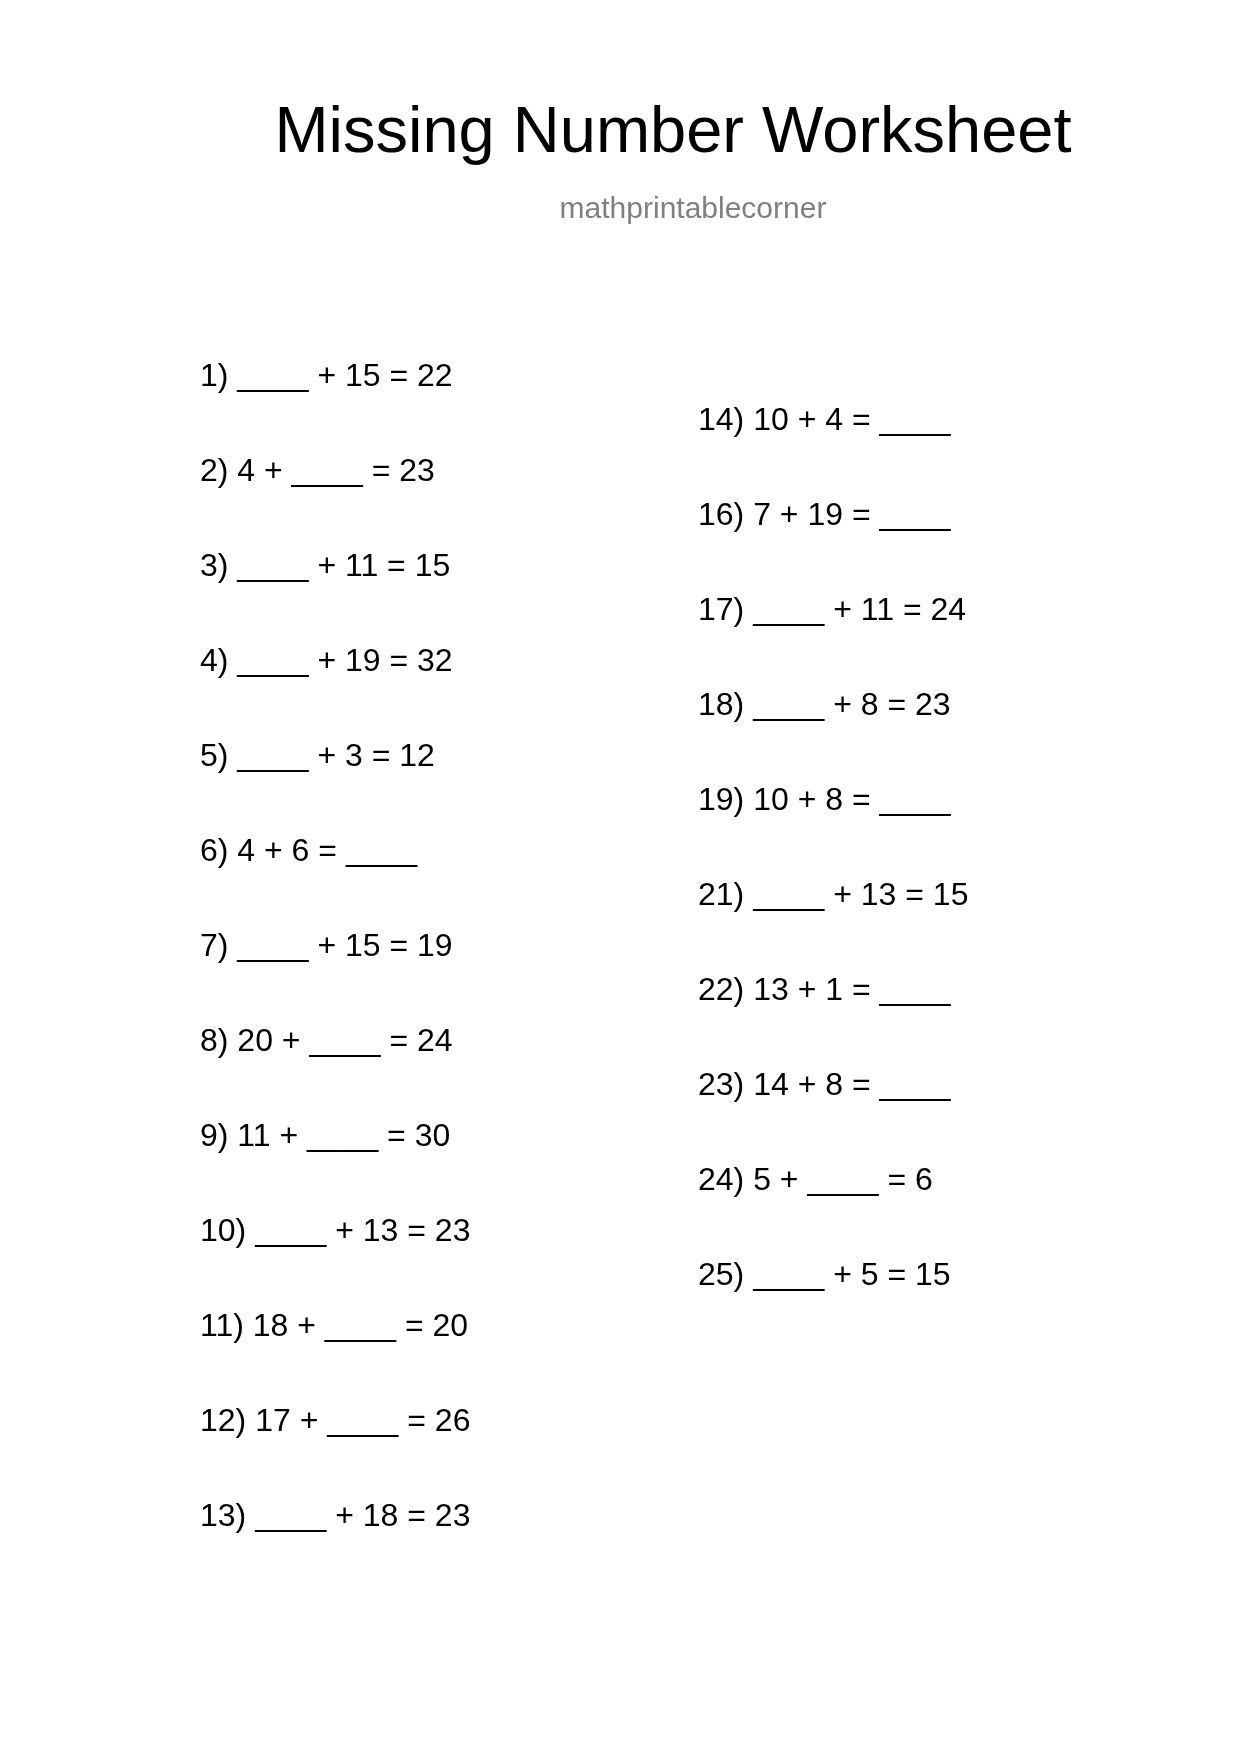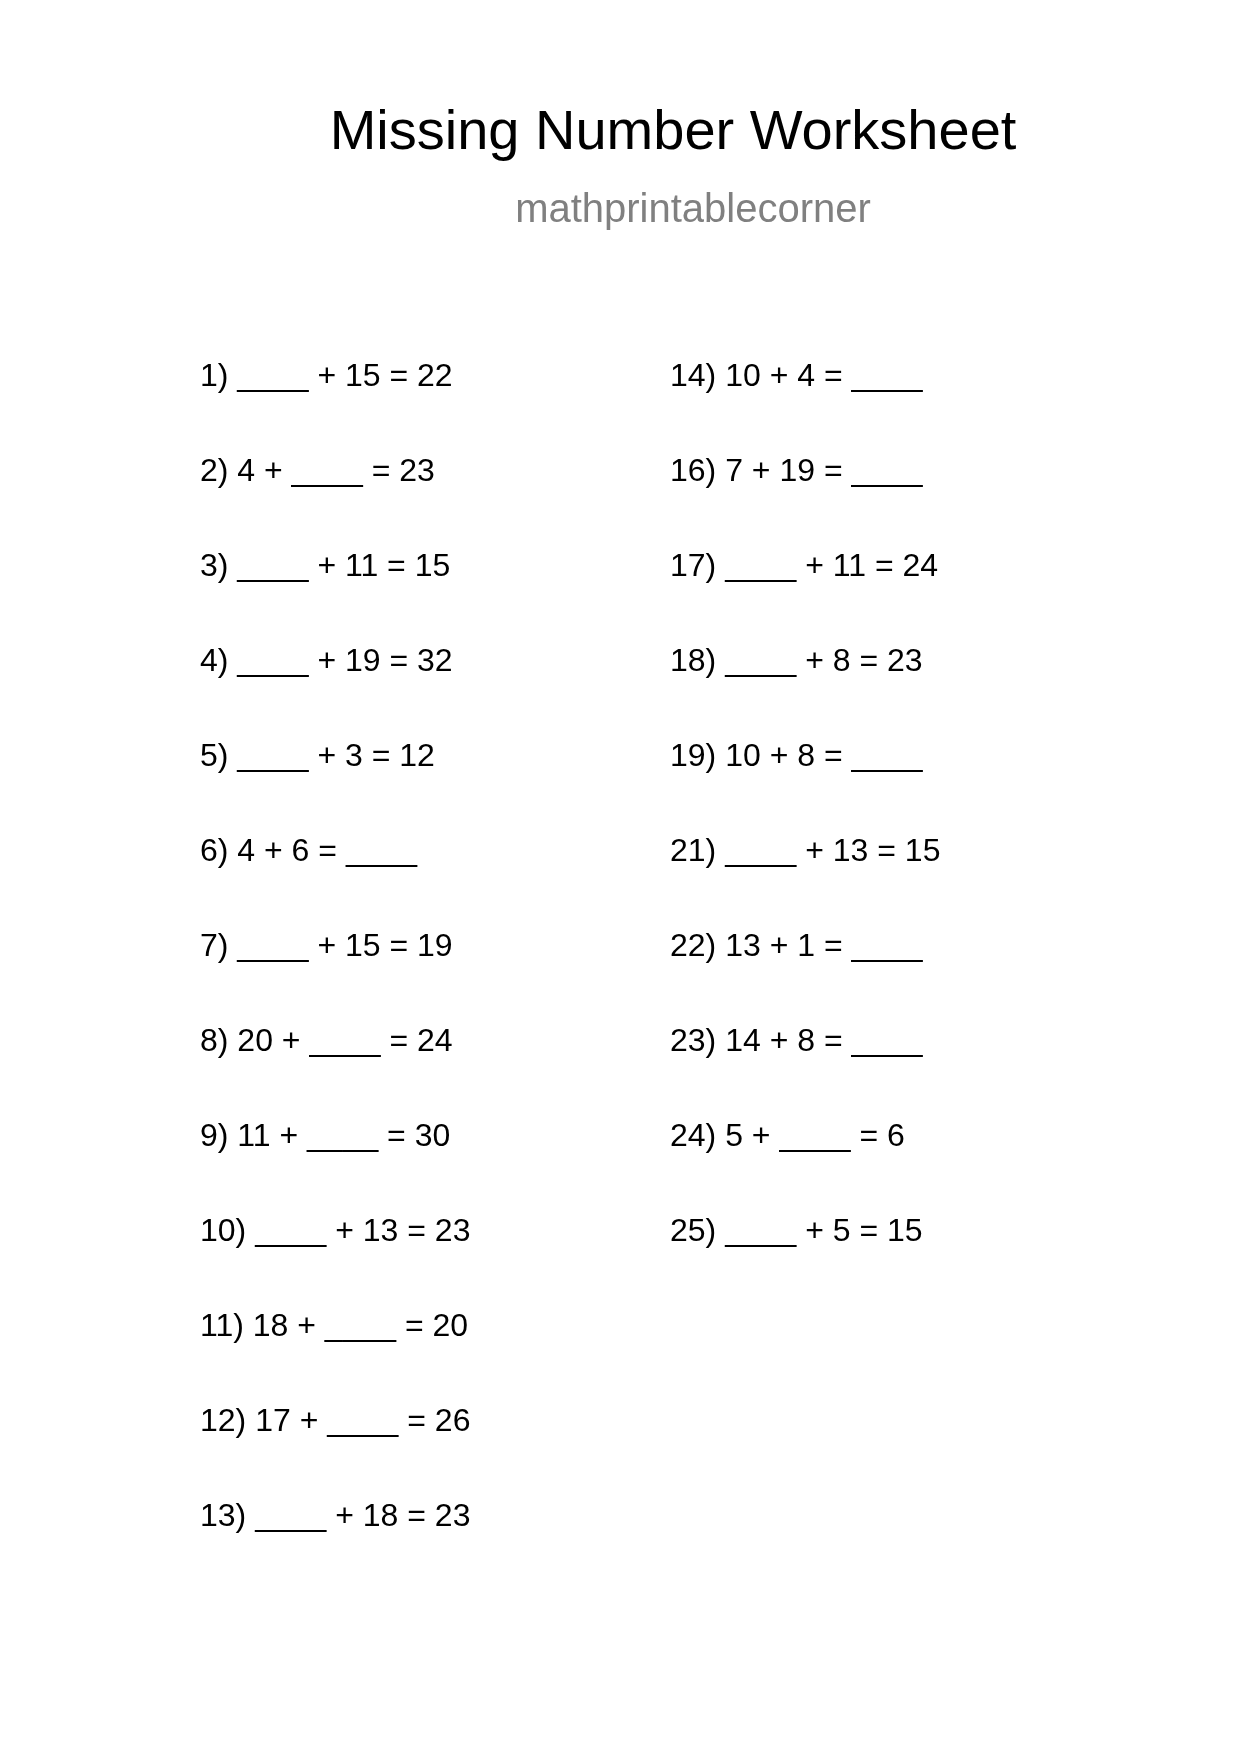--- a/index.html
+++ b/index.html
@@ -14,45 +14,45 @@
       overflow: hidden;
       font-family: "Liberation Sans", sans-serif;
       color: #000000;
     }
     .title {
       position: absolute;
       left: 0;
       width: 1240px;
       top: 98px;
       text-align: center;
-      font-size: 56px;
+      font-size: 65px;
       line-height: 64px;
       padding-left: 106px;
       box-sizing: border-box;
       white-space: nowrap;
     }
     .subtitle {
       position: absolute;
       left: 0;
       width: 1240px;
       top: 184px;
       text-align: center;
-      font-size: 40px;
+      font-size: 30px;
       line-height: 48px;
       color: #808080;
       padding-left: 146px;
       box-sizing: border-box;
       white-space: nowrap;
     }
     .column {
       position: absolute;
       top: 350px;
     }
     .column.left { left: 200px; }
-    .column.right { left: 670px; }
+    .column.right { left: 698px; margin-top: 44px; }
     .problem {
       height: 95px;
       font-size: 32px;
       line-height: 50px;
       white-space: nowrap;
     }
   </style>
 </head>
 <body>
 

